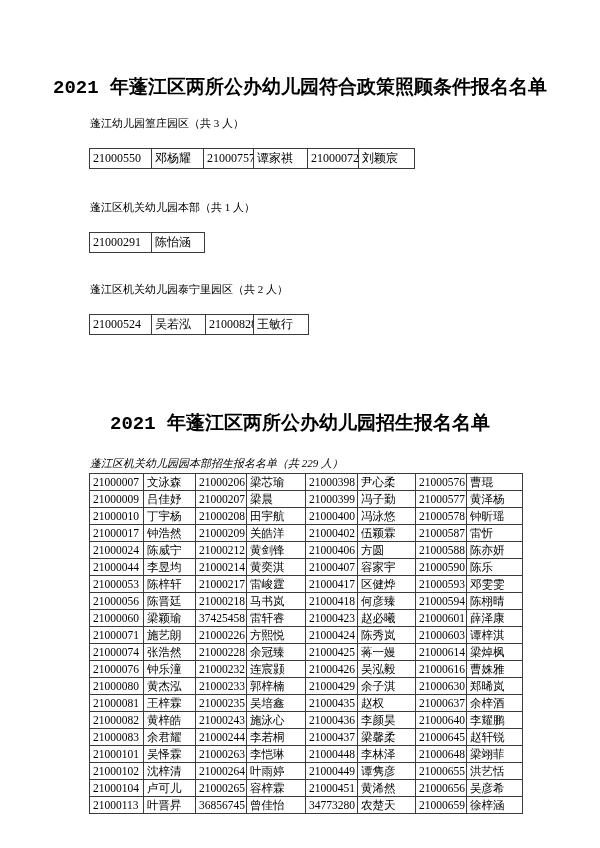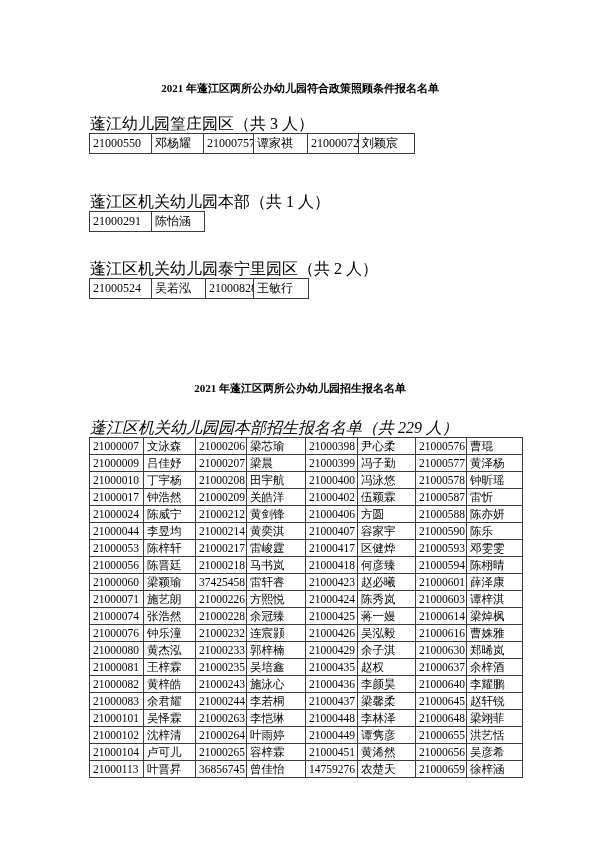--- a/index.html
+++ b/index.html
@@ -6,55 +6,55 @@
   html, body { background: #ffffff; }
   body {
     width: 600px; height: 848px;
     font-family: "Liberation Serif", "DejaVu Serif", serif;
     color: #000;
     overflow: hidden;
   }
   .page { width: 600px; height: 848px; position: relative; }
 
   .doc-title {
-    font-family: Liberation Serif, serif;
+    font-family: Liberation Mono, monospace;
     font-weight: bold;
-    font-size: 11px;
+    font-size: 19px;
     line-height: 17px;
     text-align: center;
     color: #000;
   }
   #policy-title { padding-top: 80px; }
   #enrollment-title { margin-top: 81px; }
 
   .sec-head {
-    font-size: 16px;
+    font-size: 11px;
     line-height: 15px;
     margin-left: 90px;
     color: #000;
   }
   #sec-head-1 { margin-top: 19px; }
-  #sec-head-2 { margin-top: 40px; }
+  #sec-head-2 { margin-top: 31px; }
   #sec-head-3 { margin-top: 29px; }
   #sec-head-4 { margin-top: 23px; font-style: italic; }
 
   table {
     border-collapse: collapse;
     table-layout: fixed;
     margin-left: 89px;
   }
   td {
     border: 1px solid #3b3b3b;
     font-size: 12px;
     padding: 0 0 0 3px;
     white-space: nowrap;
     overflow: hidden;
     color: #000;
   }
-  .small-table { margin-top: 2px; }
+  .small-table { margin-top: 17px; }
   .small-table td { height: 20px; }
   #enrollment-table { margin-top: 2px; padding-left: 9px; }
   #enrollment-table td { height: 17px; font-size: 11.5px; }
 
   #policy-table-1 { width: 325px; }
   #policy-table-2 { width: 115px; }
   #policy-table-3 { width: 219px; }
   #enrollment-table { width: 433px; }
 </style>
 </head>
@@ -321,21 +321,21 @@
           <td>21000451</td>
           <td>黄浠然</td>
           <td>21000656</td>
           <td>吴彦希</td>
         </tr>
         <tr>
           <td>21000113</td>
           <td>叶晋昇</td>
           <td>36856745</td>
           <td>曾佳怡</td>
-          <td>14759276</td>
+          <td>34773280</td>
           <td>农楚天</td>
           <td>21000659</td>
           <td>徐梓涵</td>
         </tr>
       </tbody>
   </table>
 
 </div>
 
 </body></html>

